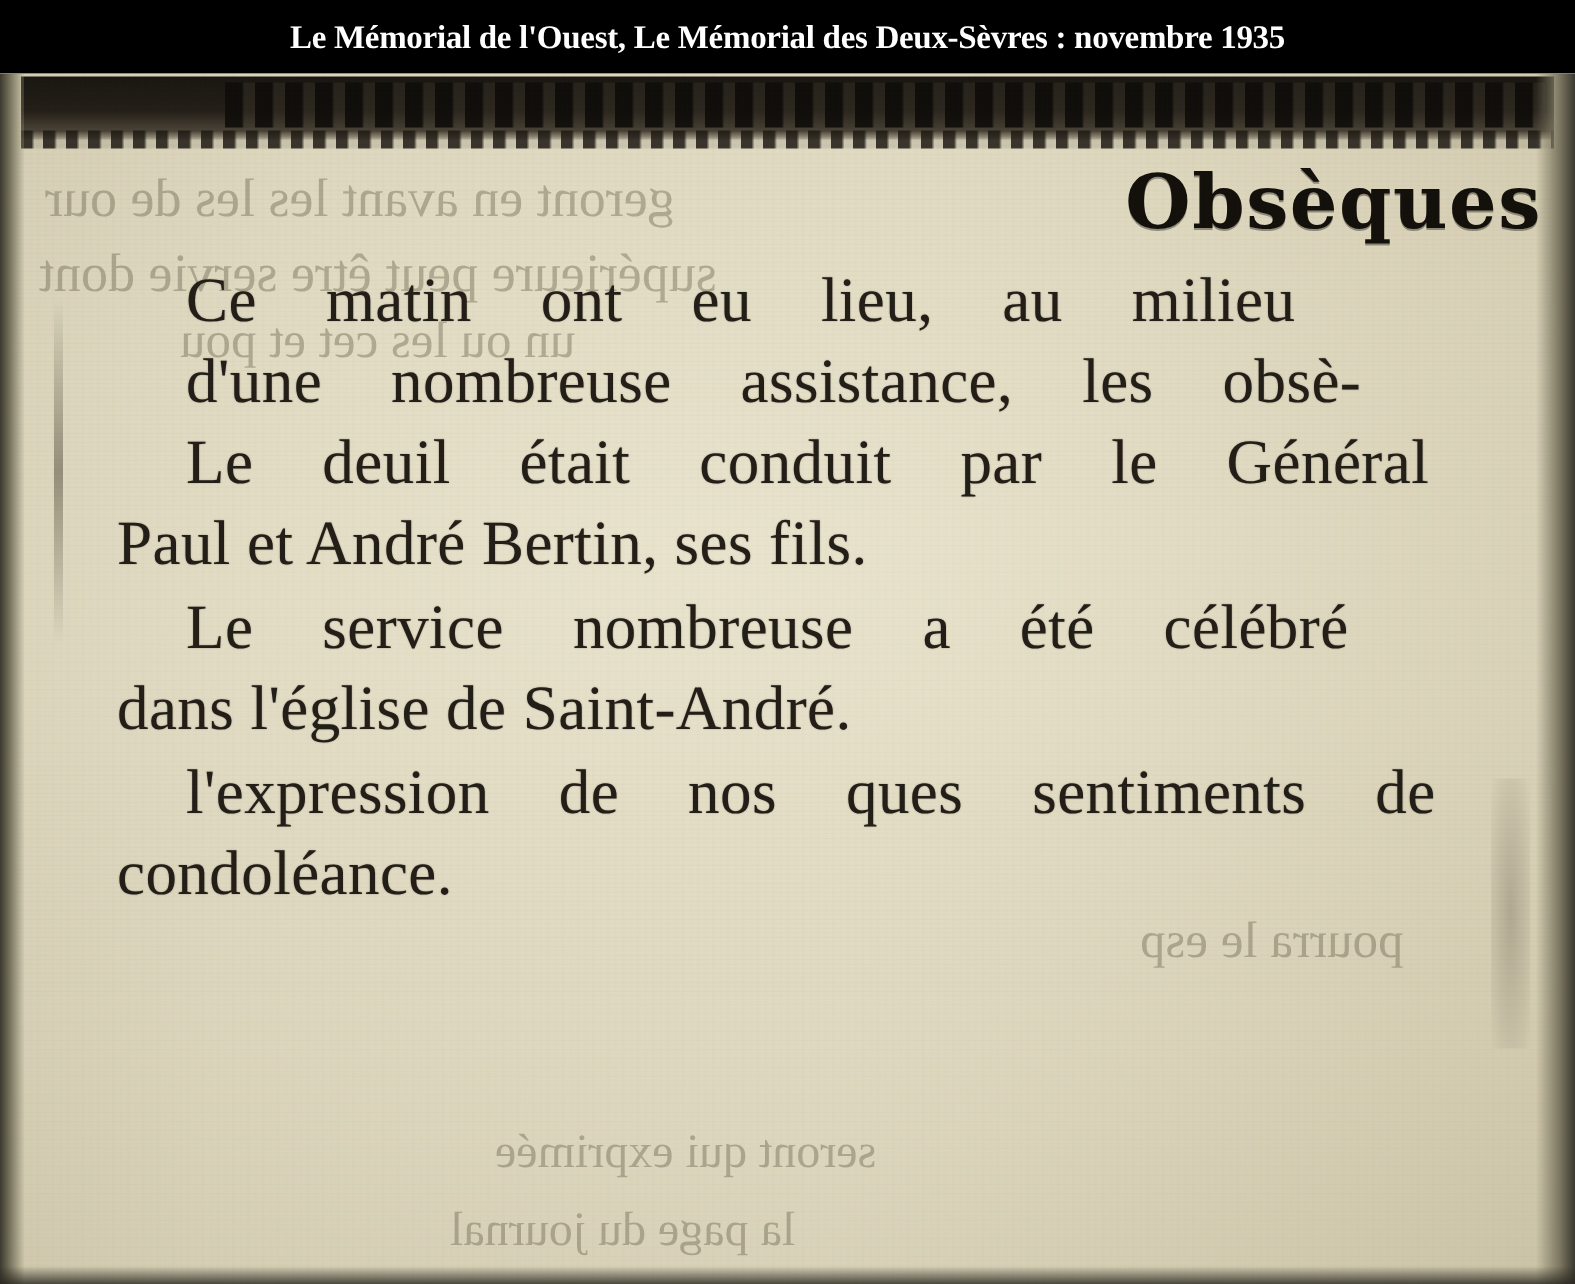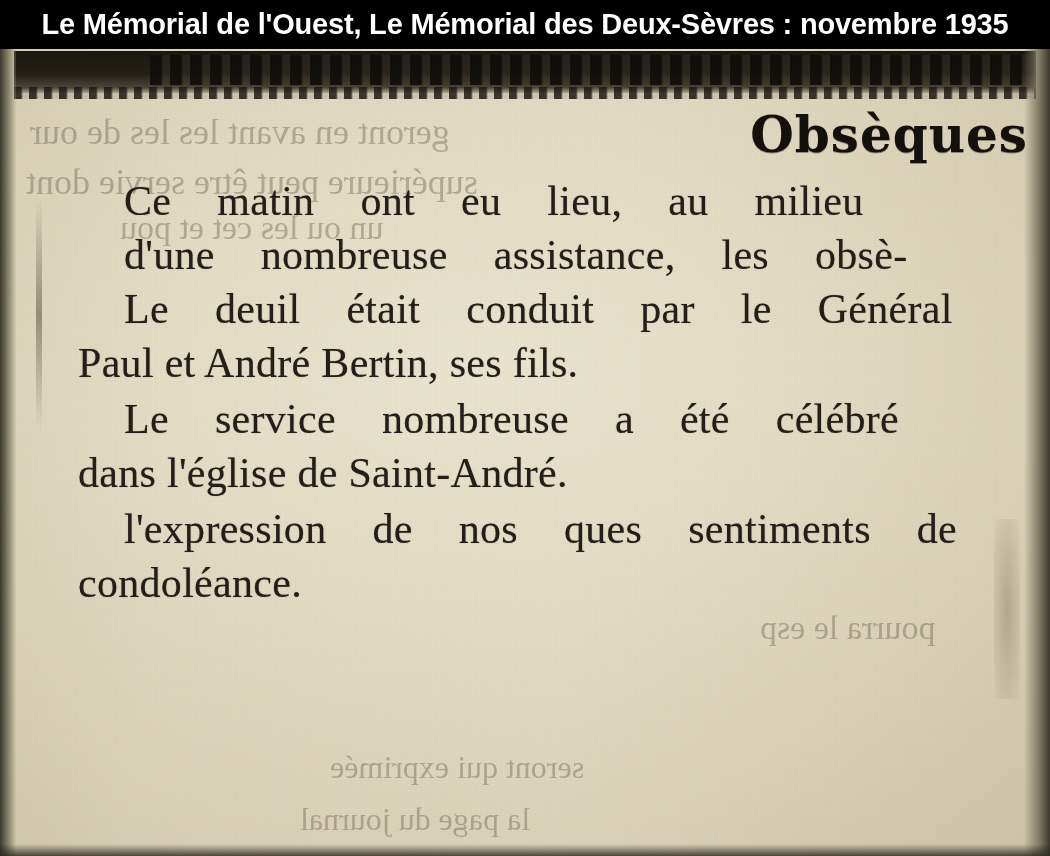--- a/index.html
+++ b/index.html
@@ -29,23 +29,23 @@
     width: 1050px;
     height: 49px;
     background: #000000;
     display: flex;
     align-items: center;
     justify-content: center;
     overflow: hidden;
   }
   .caption-text {
     color: #ffffff;
-    font-family: Liberation Sans, sans-serif;
+    font-family: Liberation Serif, serif;
     font-weight: bold;
-    font-size: 29px;
+    font-size: 22px;
     letter-spacing: -0.2px;
     white-space: nowrap;
   }
 
   
   .scan {
     position: absolute;
     left: 0;
     top: 49px;
     width: 1050px;

